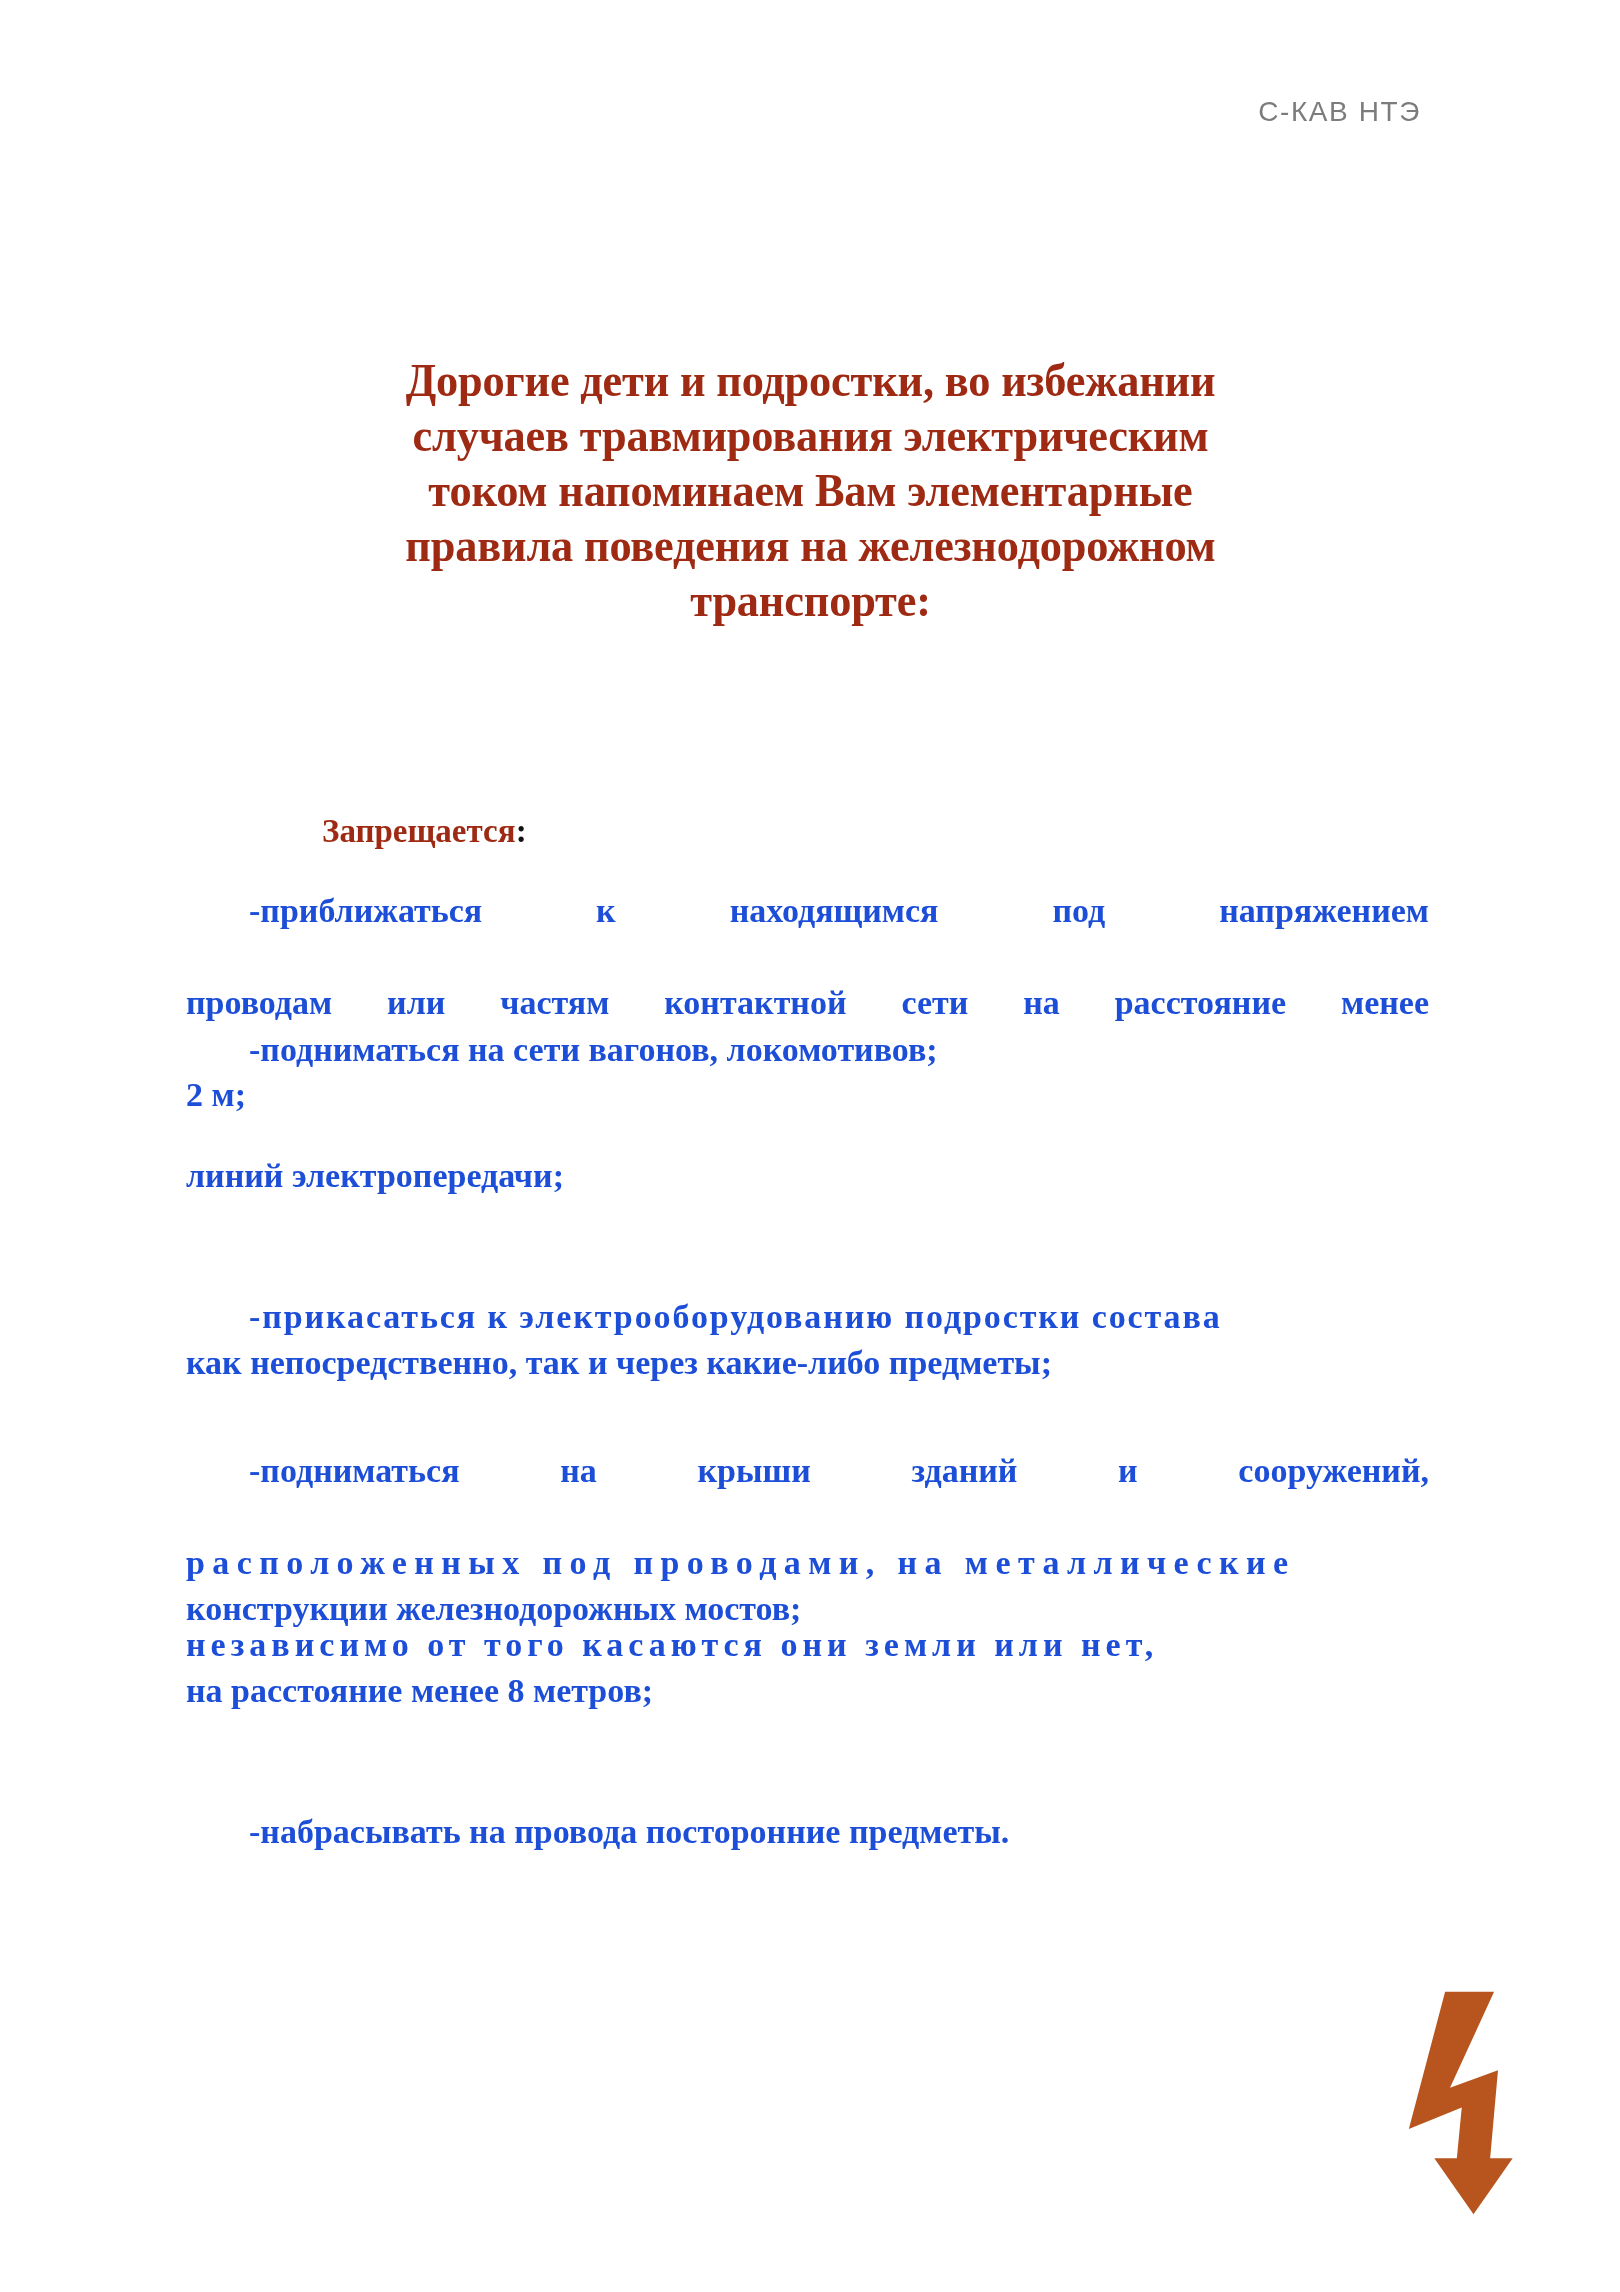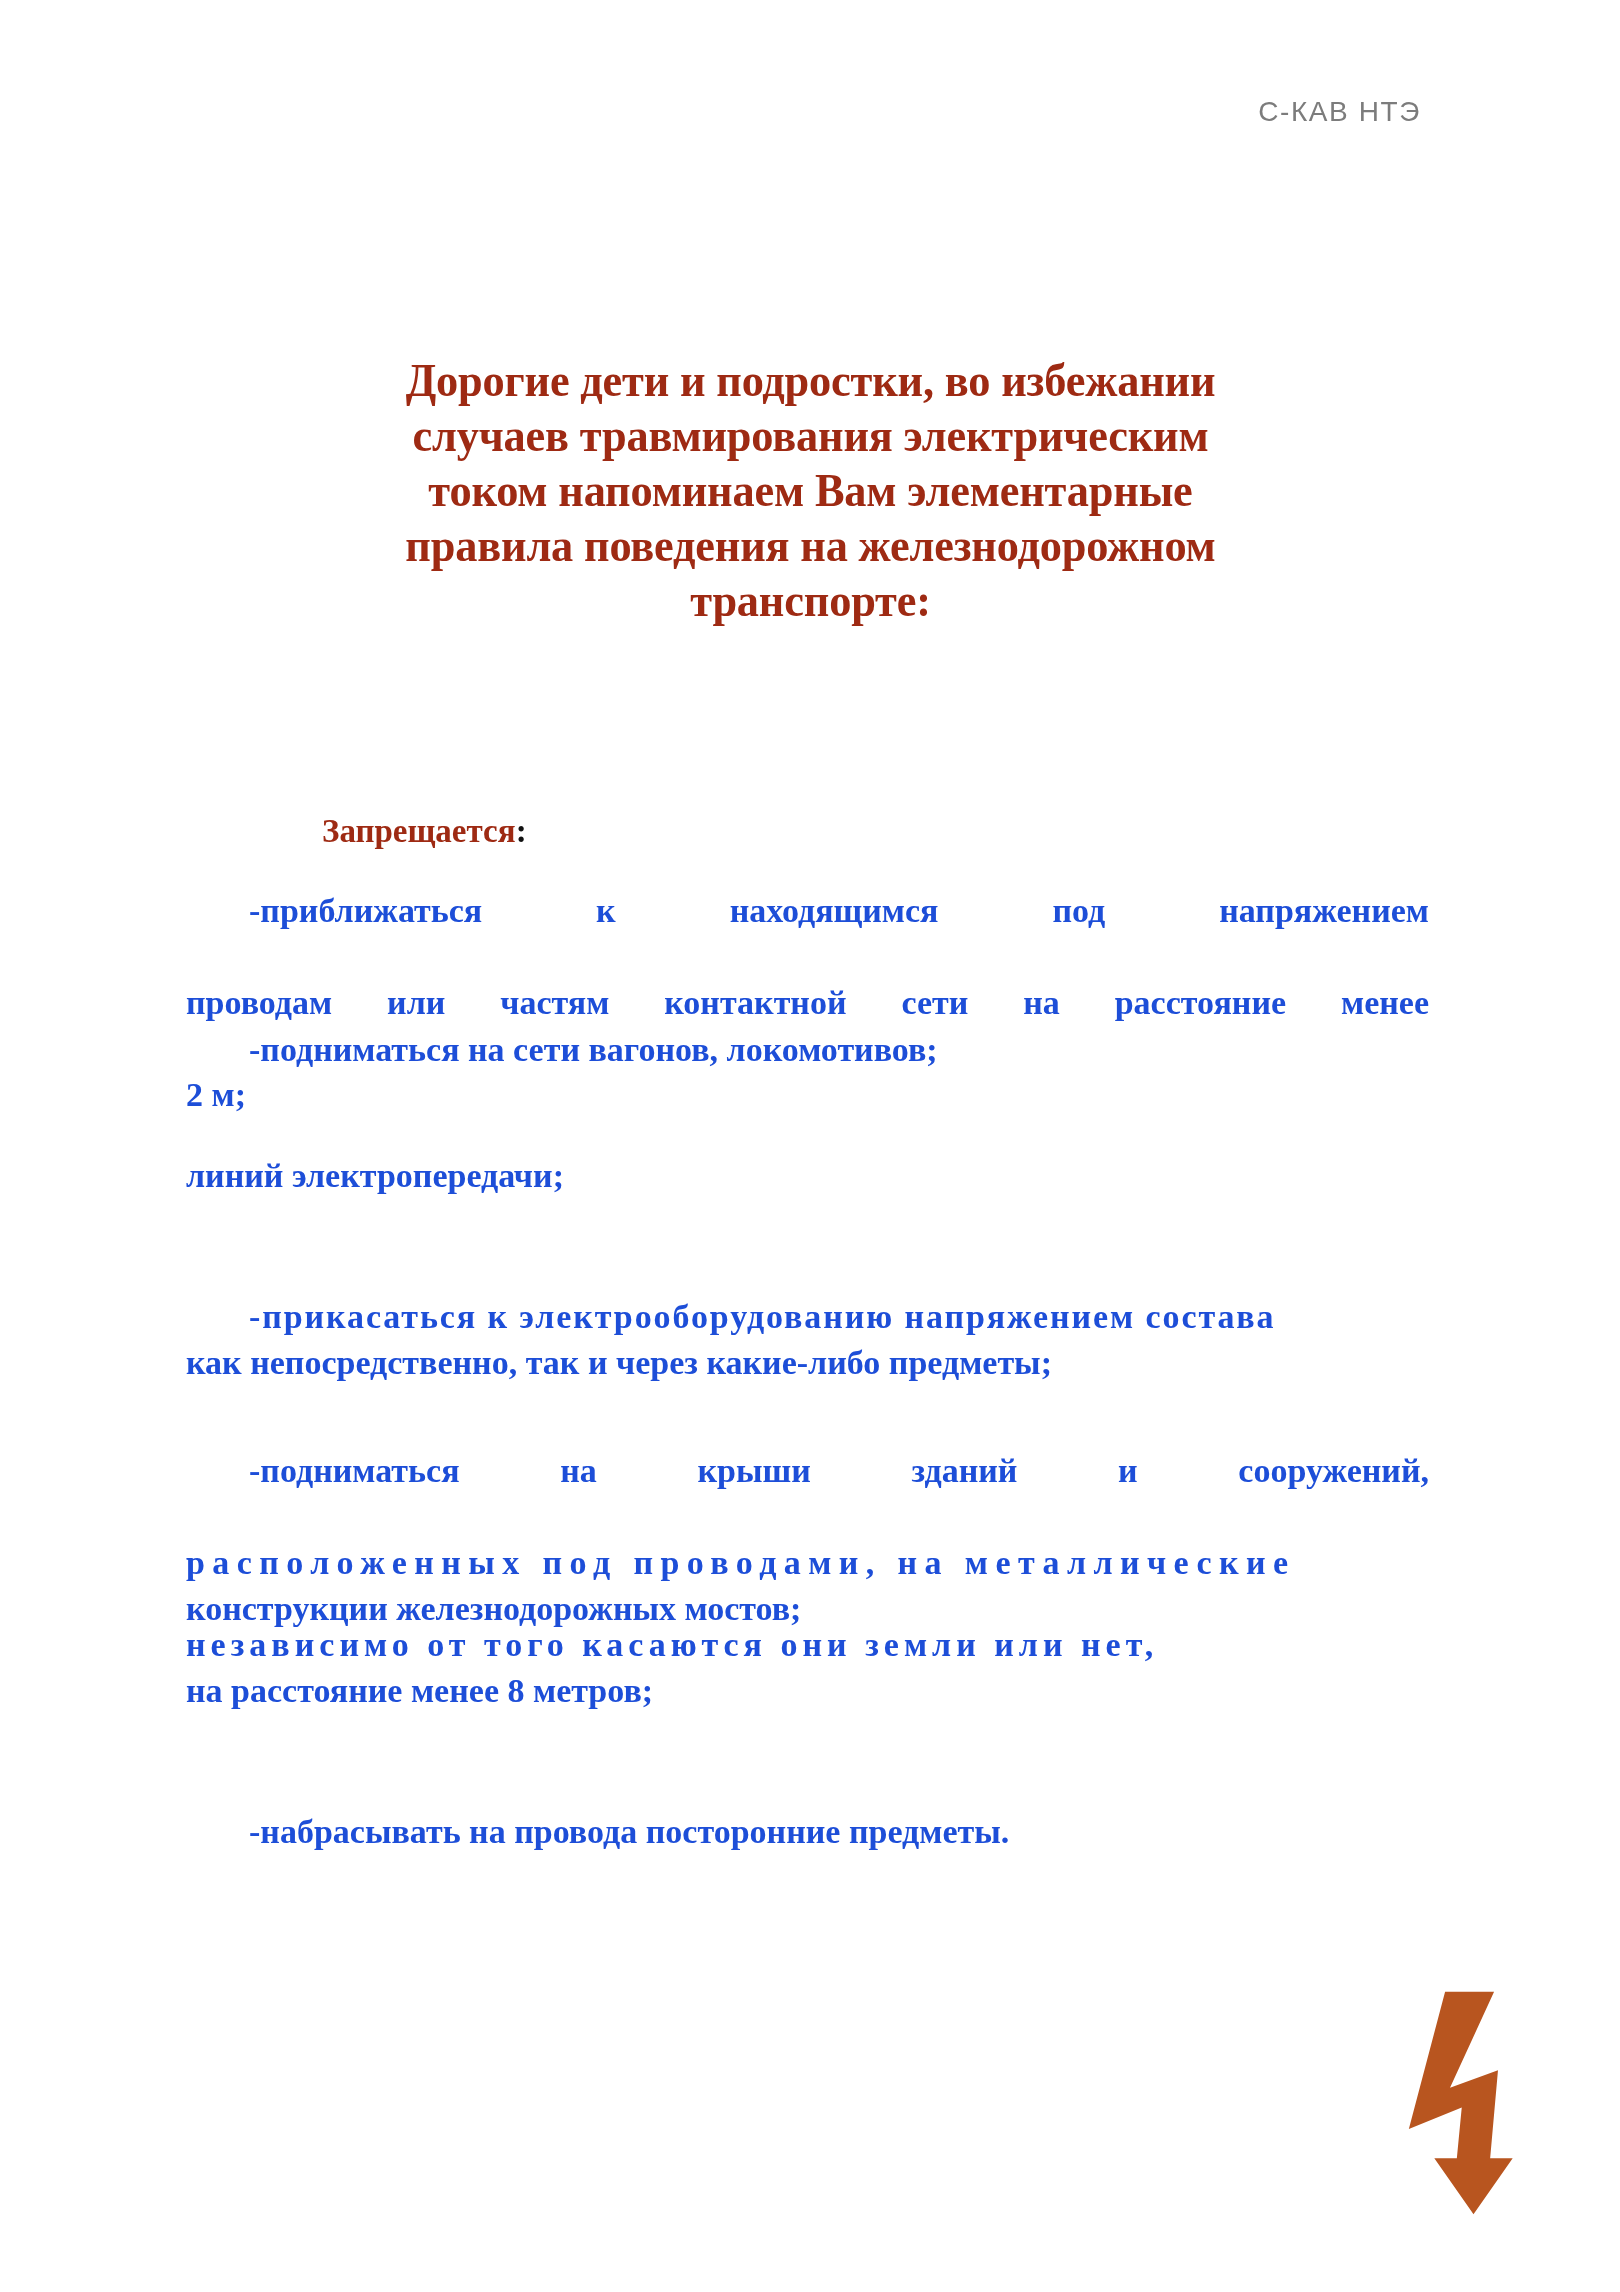--- a/index.html
+++ b/index.html
@@ -157,21 +157,21 @@
 
   <div class="body-block item-2">
     <p class="single-line">-подниматься на сети вагонов, локомотивов;</p>
   </div>
 
   <div class="body-block item-3">
     <p class="no-indent single-line">линий электропередачи;</p>
   </div>
 
   <div class="body-block item-4">
-    <p class="nostretch track-small">-прикасаться к электрооборудованию напряжением состава</p>
+    <p class="nostretch track-small">-прикасаться к электрооборудованию подростки состава</p>
     <p class="no-indent single-line">как непосредственно, так и через какие-либо предметы;</p>
   </div>
 
   <div class="body-block item-5">
     <p>-подниматься на крыши зданий и сооружений,</p>
     <p class="no-indent nostretch track-wide">расположенных под проводами, на металлические</p>
     <p class="no-indent single-line">конструкции железнодорожных мостов;</p>
   </div>
 
   <div class="body-block item-6">

